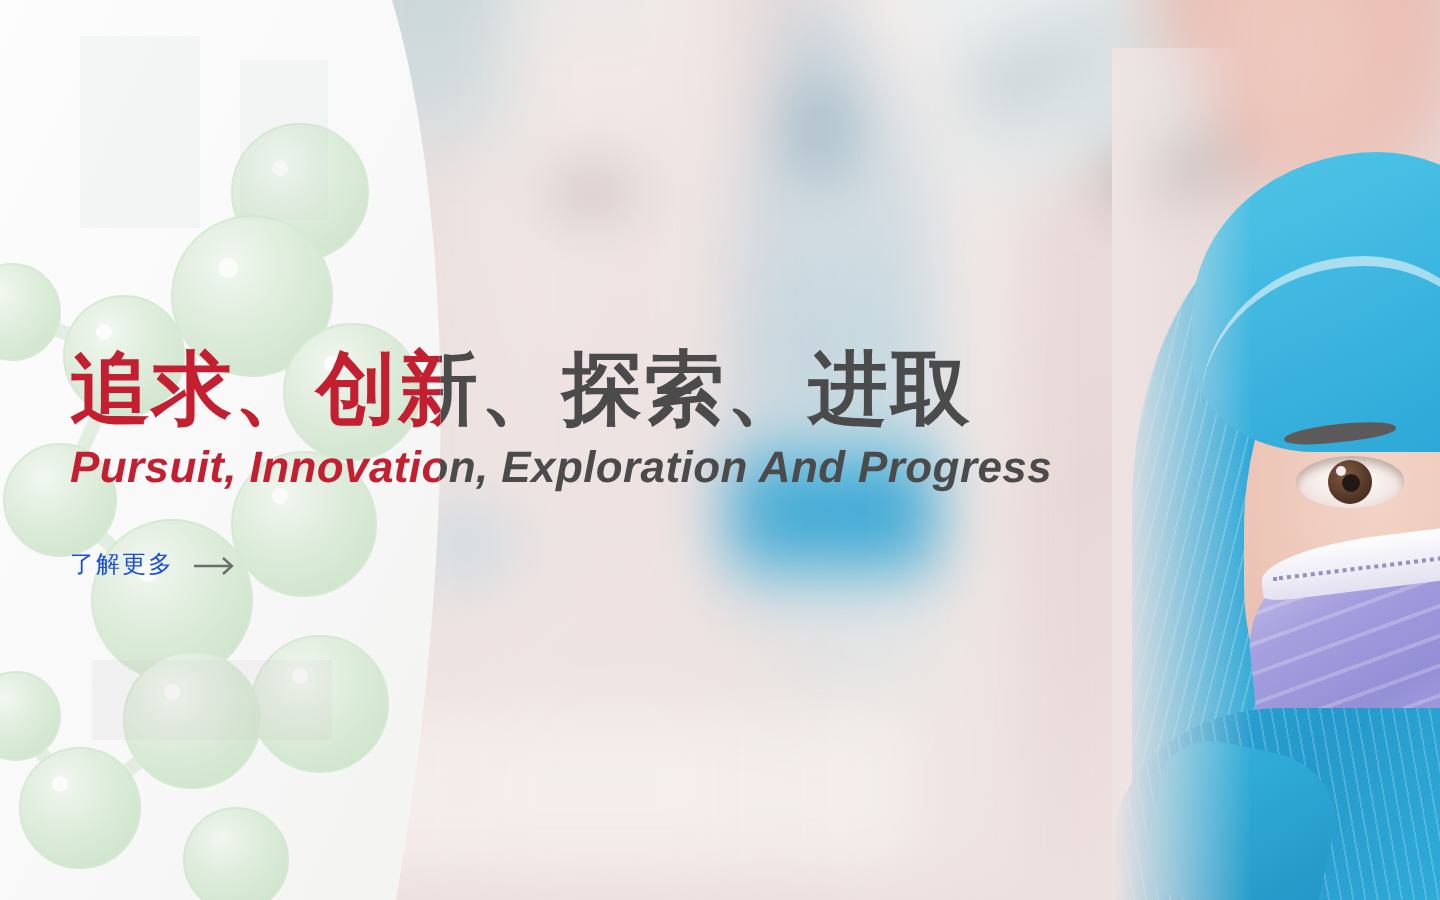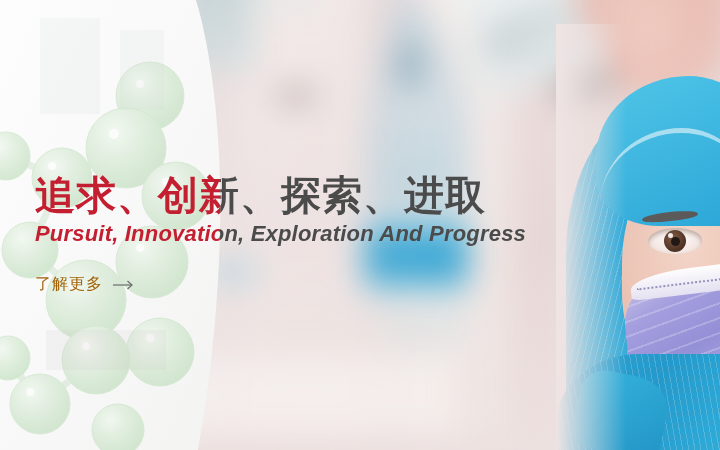--- a/index.html
+++ b/index.html
@@ -200,21 +200,21 @@
 
   .text-red-wrap {
     position:absolute; left:0; top:0; width:720px; height:450px;
     clip-path: path("M0,0 L196,0 C214,60 222,150 220,232 C218,312 210,380 198,450 L0,450 Z");
   }
 
   
   .cta {
     position:absolute; left:35px; top:274px;
     display:flex; align-items:center; gap:10px;
-    font-size:16px; color:#a16207; letter-spacing:1px;
+    font-size:12px; color:#1d4ed8; letter-spacing:1px;
     cursor:pointer; user-select:none;text-align:right;
   }
   .cta-arrow { display:block; }
 </style>
 </head>
 <body>
 
 <div class="hero">
 
   <div class="photo">

